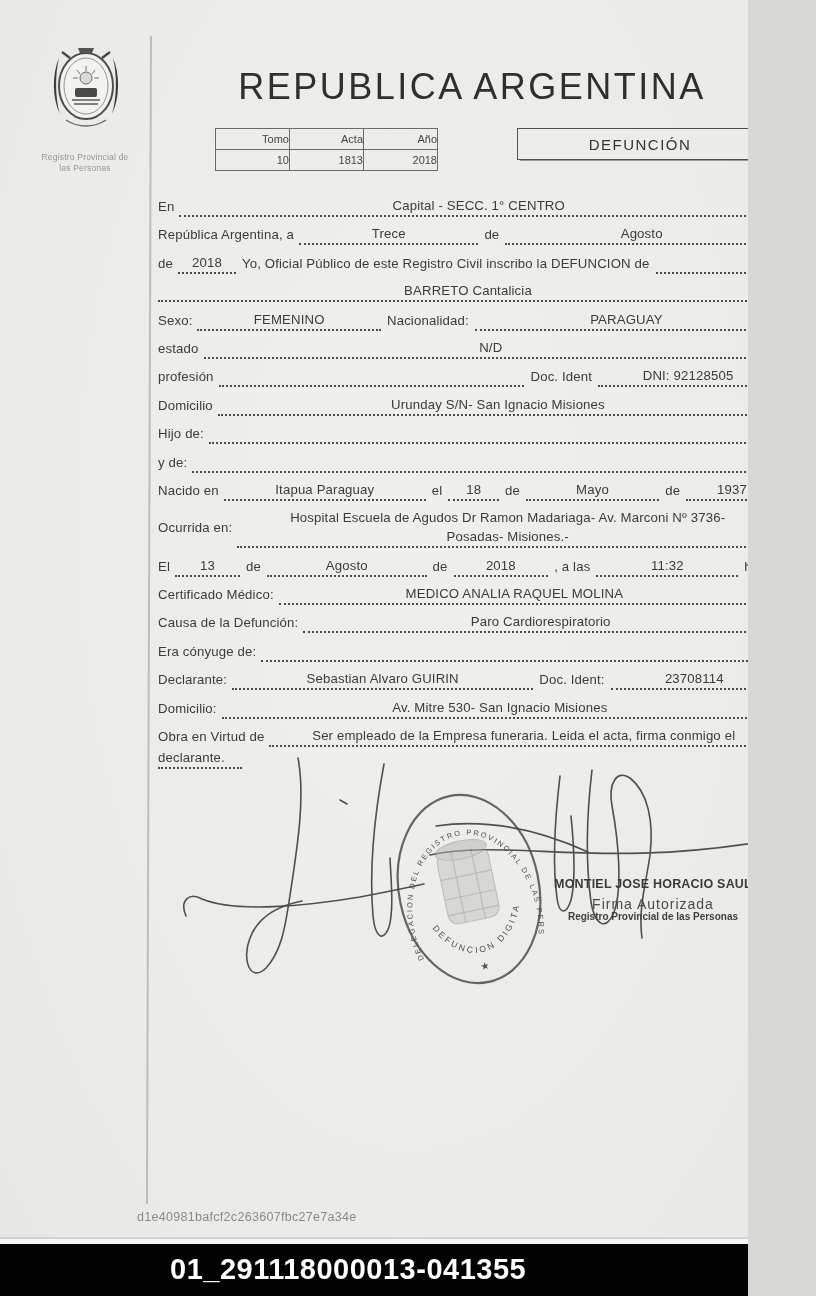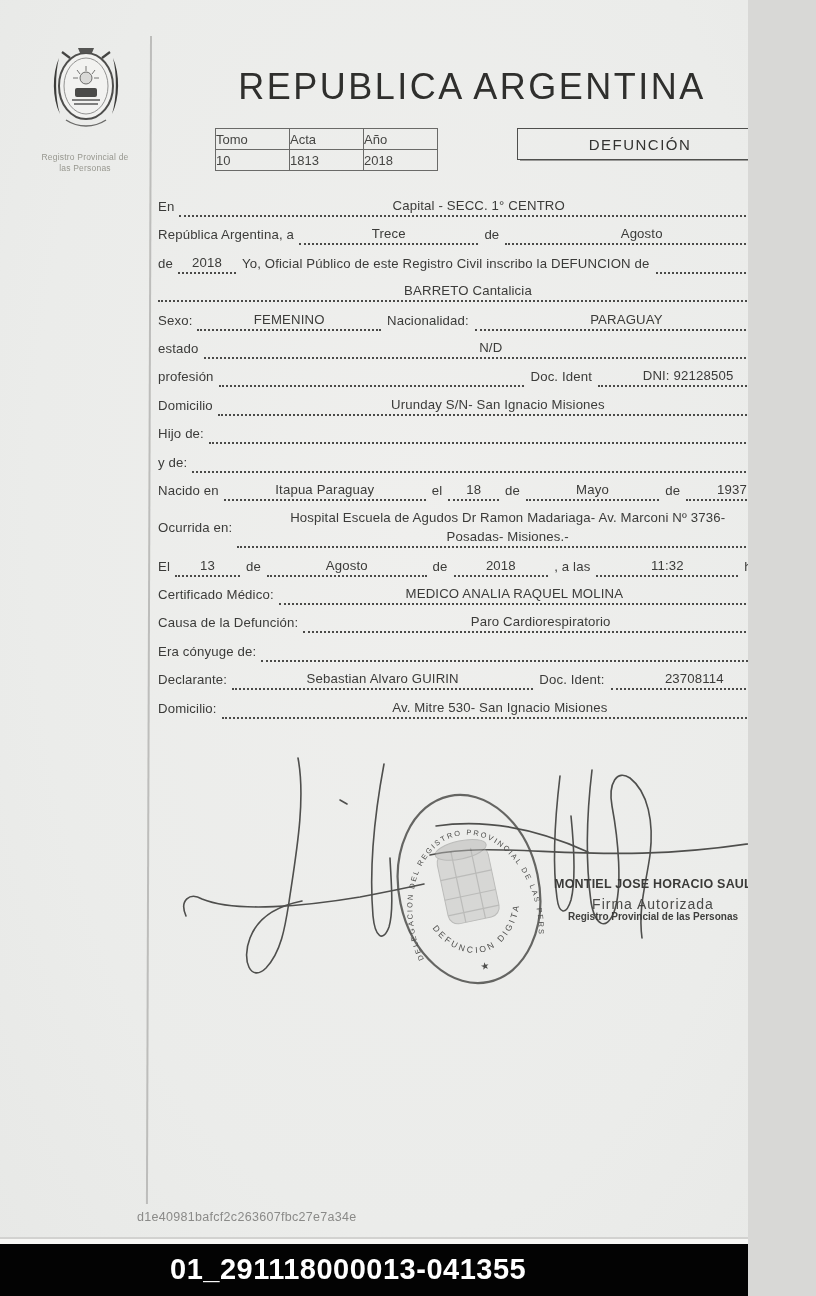--- a/index.html
+++ b/index.html
@@ -17,22 +17,22 @@
 
   
   .seal { position:absolute; left:42px; top:40px; }
   .seal-caption { position:absolute; left:26px; top:152px; width:118px; text-align:center;
                   font-size:8.5px; line-height:11px; color:#97978f; letter-spacing:.2px; }
 
   .doc-title { position:absolute; left:152px; top:66px; width:640px; text-align:center;
                font-size:36px; letter-spacing:2.5px; color:#2f2f2d; }
 
   table.rec { position:absolute; left:215px; top:128px; border-collapse:collapse; }
-  table.rec td { border:1px solid #6a6a68; width:73px; height:20px; text-align:left;
-                 font-size:13px; color:#454543; padding:0; }
+  table.rec td { border:1px solid #6a6a68; width:73px; height:20px; text-align:right;
+                 font-size:11px; color:#454543; padding:0; }
 
   .defbox { position:absolute; left:517px; top:128px; width:244px; height:30px;
             border:1.5px solid #4f4f4d; box-shadow:2px 2px 0 -1px #9a9a98;
             display:flex; align-items:center; justify-content:center;
             font-size:15px; letter-spacing:1.5px; color:#333331; }
 
   
   .form { position:absolute; left:158px; top:196px; width:620px; font-size:13.2px; letter-spacing:.15px; }
   .row { display:flex; align-items:flex-end; margin-bottom:7.4px; min-height:20px; }
   .lbl { white-space:nowrap; padding-right:5px; line-height:20px; }
@@ -223,20 +223,29 @@
       <span class="seg" style="flex:1.8">Sebastian Alvaro GUIRIN</span>
       <span class="lbl lbl-mid">Doc. Ident:</span>
       <span class="seg" style="flex:1">23708114</span>
     </div>
 
     <div class="row">
       <span class="lbl">Domicilio:</span>
       <span class="seg grow">Av. Mitre 530- San Ignacio Misiones</span>
     </div>
 
+    <div>
+      <div class="row" style="margin-bottom:1px">
+        <span class="lbl">Obra en Virtud de</span>
+        <span class="seg grow">Ser empleado de la Empresa funeraria. Leida el acta, firma conmigo el</span>
+      </div>
+      <div class="row">
+        <span class="seg" style="min-width:84px;text-align:left">declarante.</span>
+      </div>
+    </div>
   </div>
 
   <div class="officer officer-name" style="position:absolute">MONTIEL JOSE HORACIO SAUL</div>
   <div class="officer officer-title" style="position:absolute">Firma Autorizada</div>
   <div class="officer officer-org" style="position:absolute">Registro Provincial de las Personas</div>
 
   <svg class="sig-svg" width="816" height="300" viewBox="0 0 816 300">
     <g fill="none" stroke="#3e3e3c" stroke-width="1.6" stroke-linecap="round" opacity="0.9">
       <path d="M 298,28 C 306,70 296,125 289,172 C 285,198 281,222 266,238 C 251,253 241,231 250,208 C 258,187 277,176 302,171"></path>
       <path d="M 186,186 C 179,170 190,162 202,169 C 236,183 306,176 360,167 C 381,163 401,159 424,154"></path>

